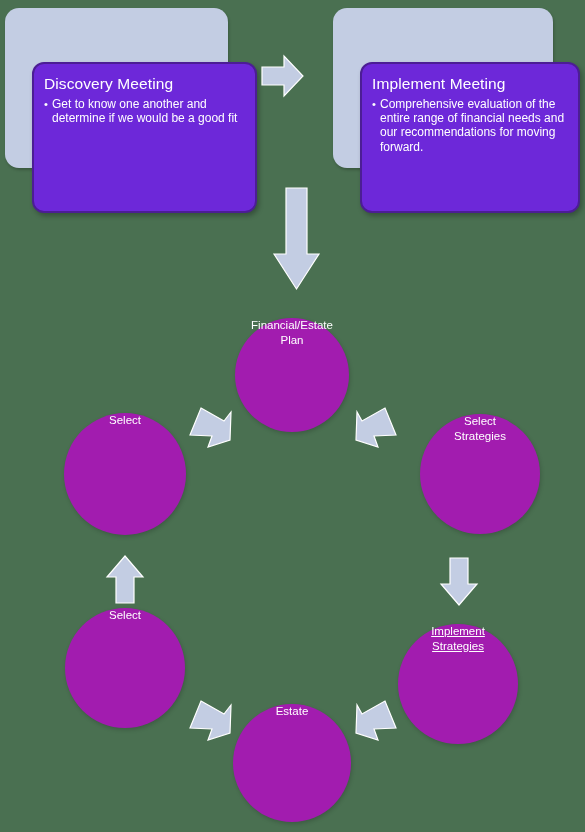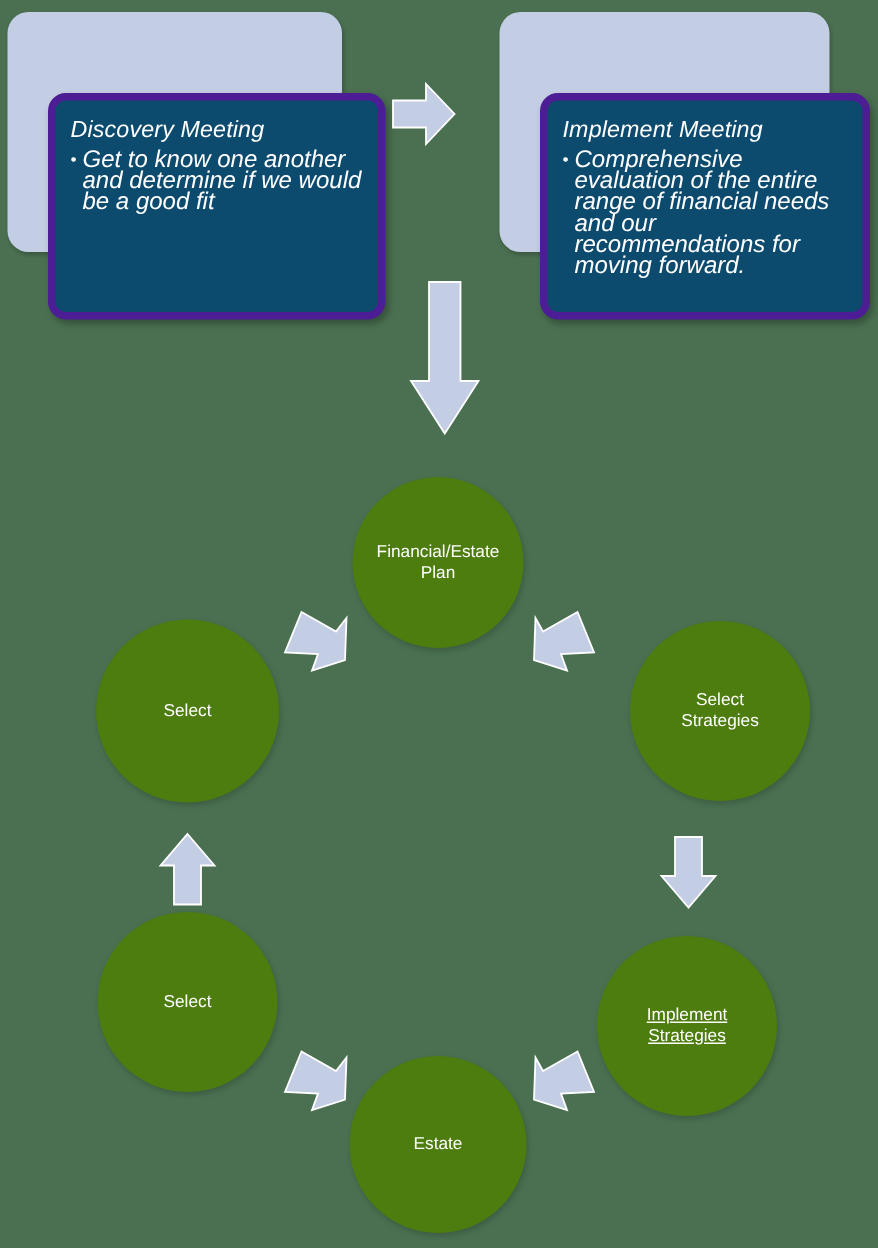--- a/index.html
+++ b/index.html
@@ -21,42 +21,41 @@
 
   
   .back-panel {
     position: absolute;
     background: #c3cde3;
     border-radius: 14px;
     box-shadow: 1px 2px 3px rgba(0,0,0,0.22);
   }
   .meeting-card {
     position: absolute;
-    background: #0c4a6e;
-    border: 5px solid #4c1d95;
+    background: #6d28d9;
+    border: 2px solid #4c1d95;
     border-radius: 12px;
     box-shadow: 2px 3px 5px rgba(0,0,0,0.28);
     box-sizing: border-box;
     color: #ffffff;
-    font-style: italic;
   }
   .meeting-title {
     font-size: 15.5px;
     line-height: 19px;
     margin: 10px 0 4px 10px;
     letter-spacing: 0.1px;
     white-space: nowrap;
   }
   .bullet-list {
     margin: 0;
     padding: 0 9px 0 10px;
     list-style: none;
   }
   .bullet-list li {
-    font-size: 16px;
+    font-size: 12px;
     line-height: 14.2px;
     margin-bottom: 5px;
     padding-left: 8px;
     position: relative;
     text-indent: 0;
   }
   .bullet-list li::before {
     content: "\2022";
     position: absolute;
     left: 0;
@@ -73,23 +72,23 @@
     fill: #c3cde3;
     stroke: #ffffff;
     stroke-width: 1.2;
     stroke-linejoin: miter;
   }
 
   
   .cycle-circle {
     position: absolute;
     border-radius: 50%;
-    background: #4d7c0f;
+    background: #a21caf;
     display: flex;
-    align-items: center;
+    align-items: flex-start;
     justify-content: center;
     text-align: center;
     color: #ffffff;
     box-shadow: 1px 2px 4px rgba(0,0,0,0.18);
   }
   .cycle-label {
     font-size: 11.5px;
     line-height: 14.5px;
     padding: 0 10px;
     white-space: pre-line;

